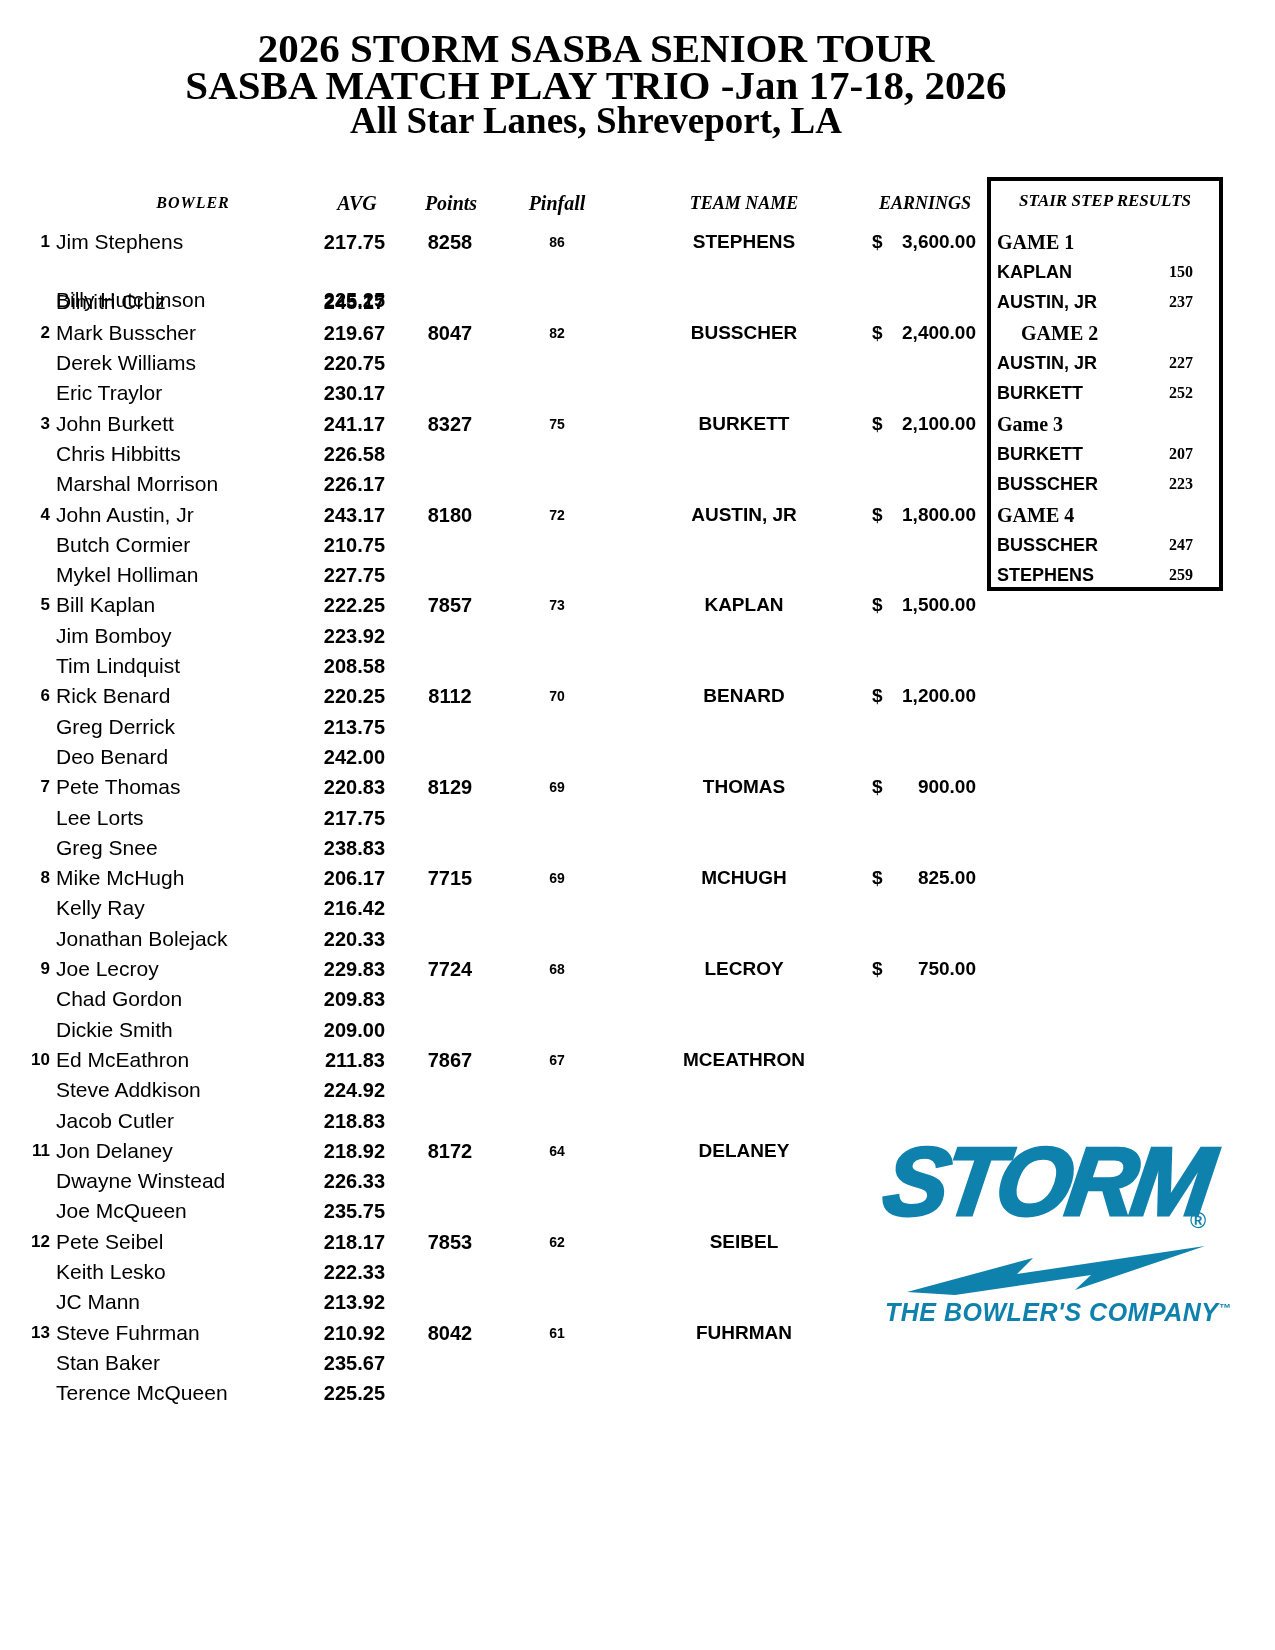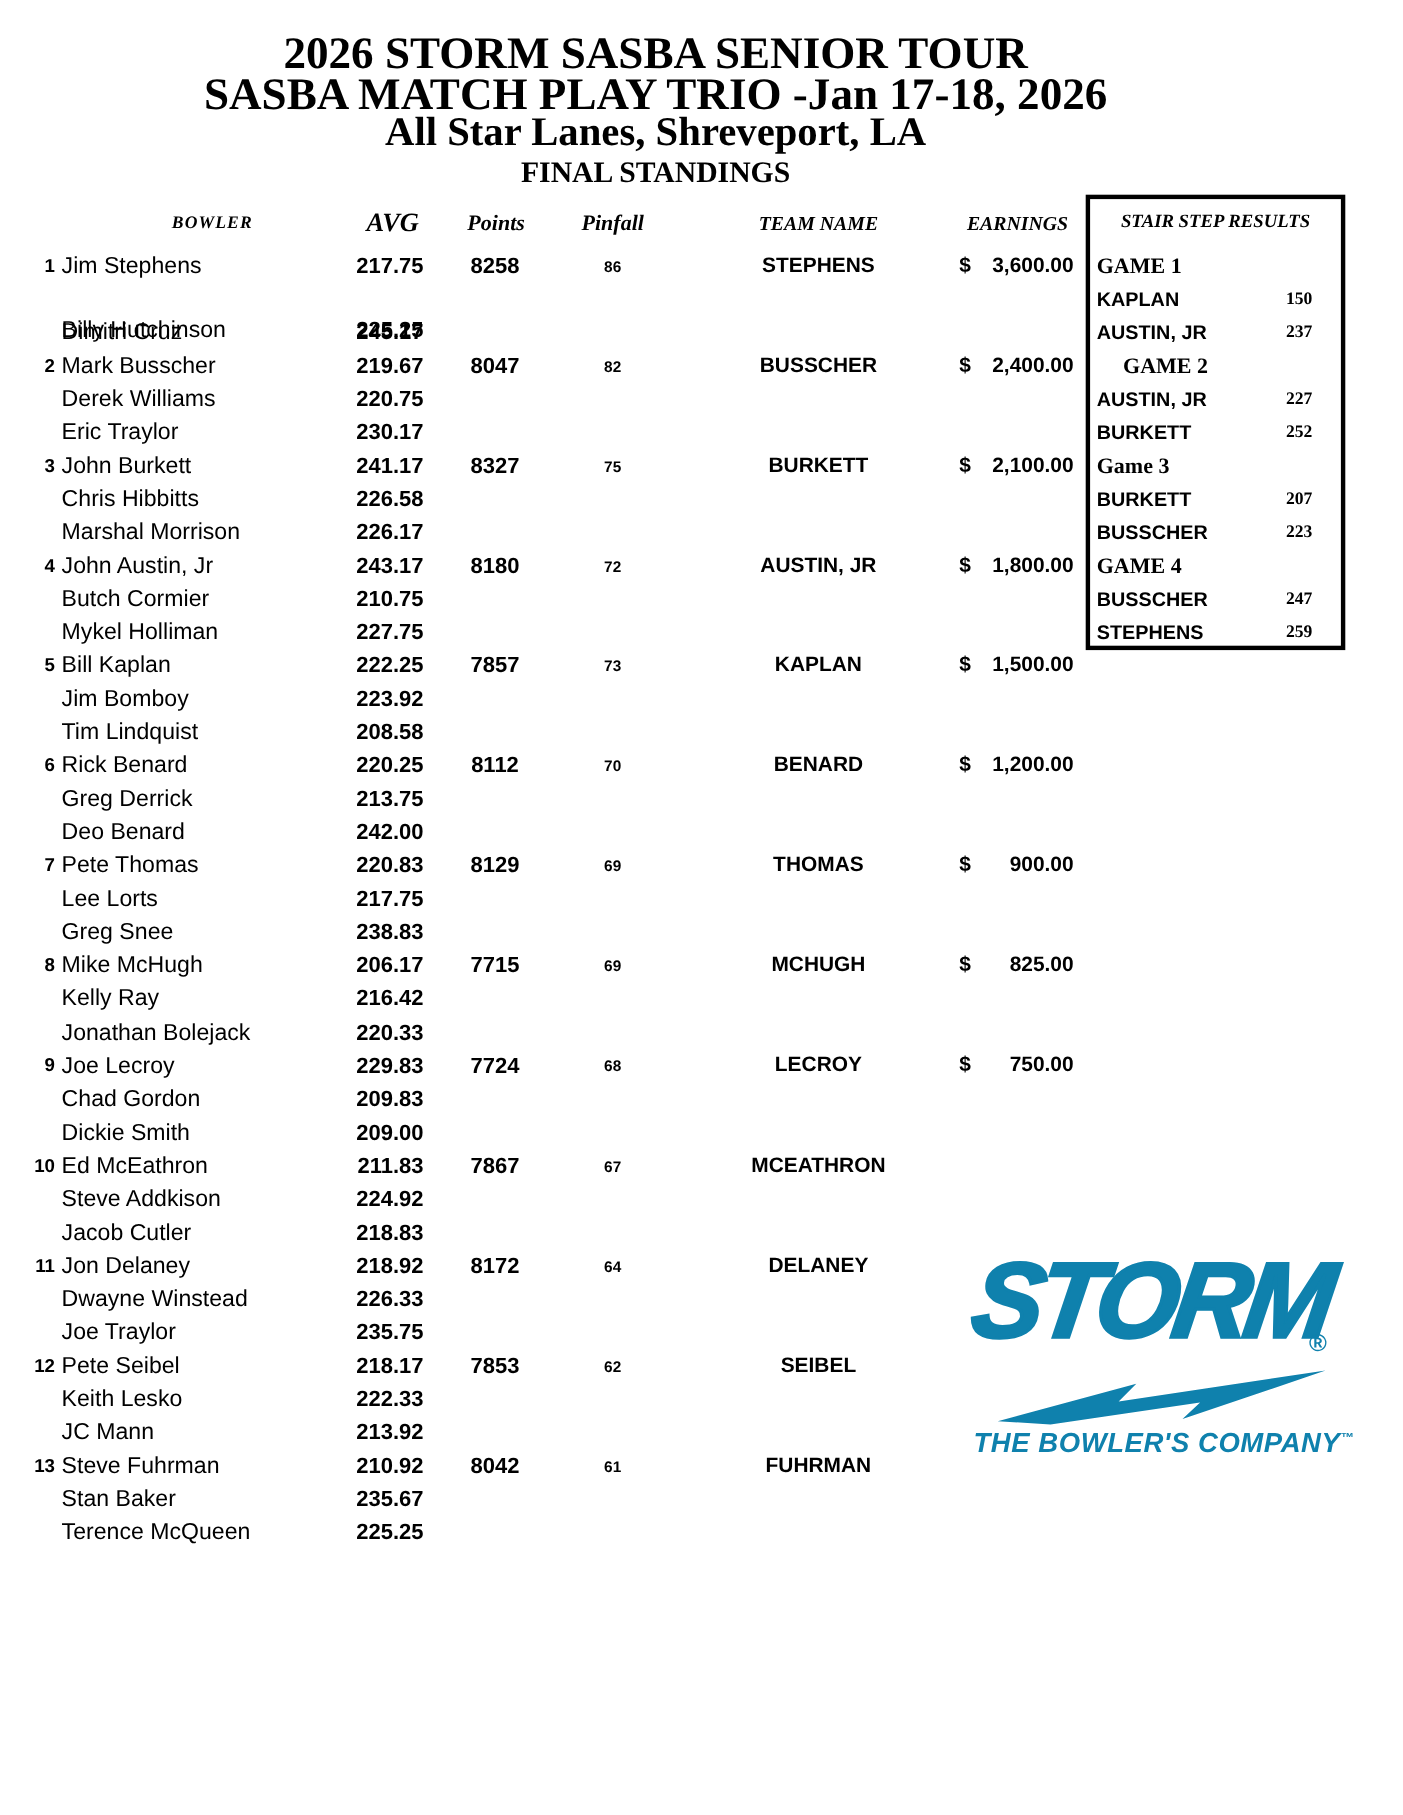--- a/index.html
+++ b/index.html
@@ -17,21 +17,21 @@
   .t3 { top:99px;  font-size:37px; }
   .t4 { top:141px; font-size:27px; }
 
   
   .col-h {
     position:absolute; top:190px; height:26px; line-height:26px; text-align:center;
     font-family:"Liberation Serif", serif; font-style:italic; font-weight:bold;
     white-space:nowrap;
   }
   .h-bowler   { left:93px;  width:200px; font-size:16px; letter-spacing:1px; }
-  .h-avg      { left:307px; width:100px; font-size:24px; }
+  .h-avg      { left:307px; width:100px; font-size:20px; }
   .h-points   { left:401px; width:100px; font-size:20px; }
   .h-pinfall  { left:507px; width:100px; font-size:20px; }
   .h-team     { left:619px; width:250px; font-size:18px; }
   .h-earnings { left:850px; width:150px; font-size:18px; }
 
   
   .row { position:absolute; left:0; width:1275px; height:30.3px; line-height:30.3px; }
   .row span { display:block; position:absolute; top:0; height:30.3px; white-space:nowrap; }
   .c-rank    { left:10px;  width:40px;  text-align:right;  font-weight:bold; font-size:17px; }
   .c-name    { left:56px;  width:240px; text-align:left;   font-size:21px; }
@@ -83,21 +83,20 @@
   .logo-tm { font-size:12px; vertical-align:super; }
 </style>
 </head>
 <body>
 
 <div class="page">
 
   <div class="title t1">2026 STORM SASBA SENIOR TOUR</div>
   <div class="title t2">SASBA MATCH PLAY TRIO -Jan 17-18, 2026</div>
   <div class="title t3">All Star Lanes, Shreveport, LA</div>
-  <div class="title t4">FINAL STANDINGS</div>
 
   <div class="col-h h-bowler">BOWLER</div>
   <div class="col-h h-avg">AVG</div>
   <div class="col-h h-points">Points</div>
   <div class="col-h h-pinfall">Pinfall</div>
   <div class="col-h h-team">TEAM NAME</div>
   <div class="col-h h-earnings">EARNINGS</div>
 
   <div id="rows">
       <div class="row" style="top: 226.85px;">
@@ -415,21 +414,21 @@
         <span class="c-name">Dwayne Winstead</span>
         <span class="c-avg">226.33</span>
         <span class="c-points"></span>
         <span class="c-pinfall"></span>
         <span class="c-team"></span>
         <span class="c-dollar"></span>
         <span class="c-amount"></span>
       </div>
       <div class="row" style="top: 1196.45px;">
         <span class="c-rank"></span>
-        <span class="c-name">Joe Traylor</span>
+        <span class="c-name">Joe McQueen</span>
         <span class="c-avg">235.75</span>
         <span class="c-points"></span>
         <span class="c-pinfall"></span>
         <span class="c-team"></span>
         <span class="c-dollar"></span>
         <span class="c-amount"></span>
       </div>
       <div class="row" style="top: 1226.75px;">
         <span class="c-rank">12</span>
         <span class="c-name">Pete Seibel</span>

